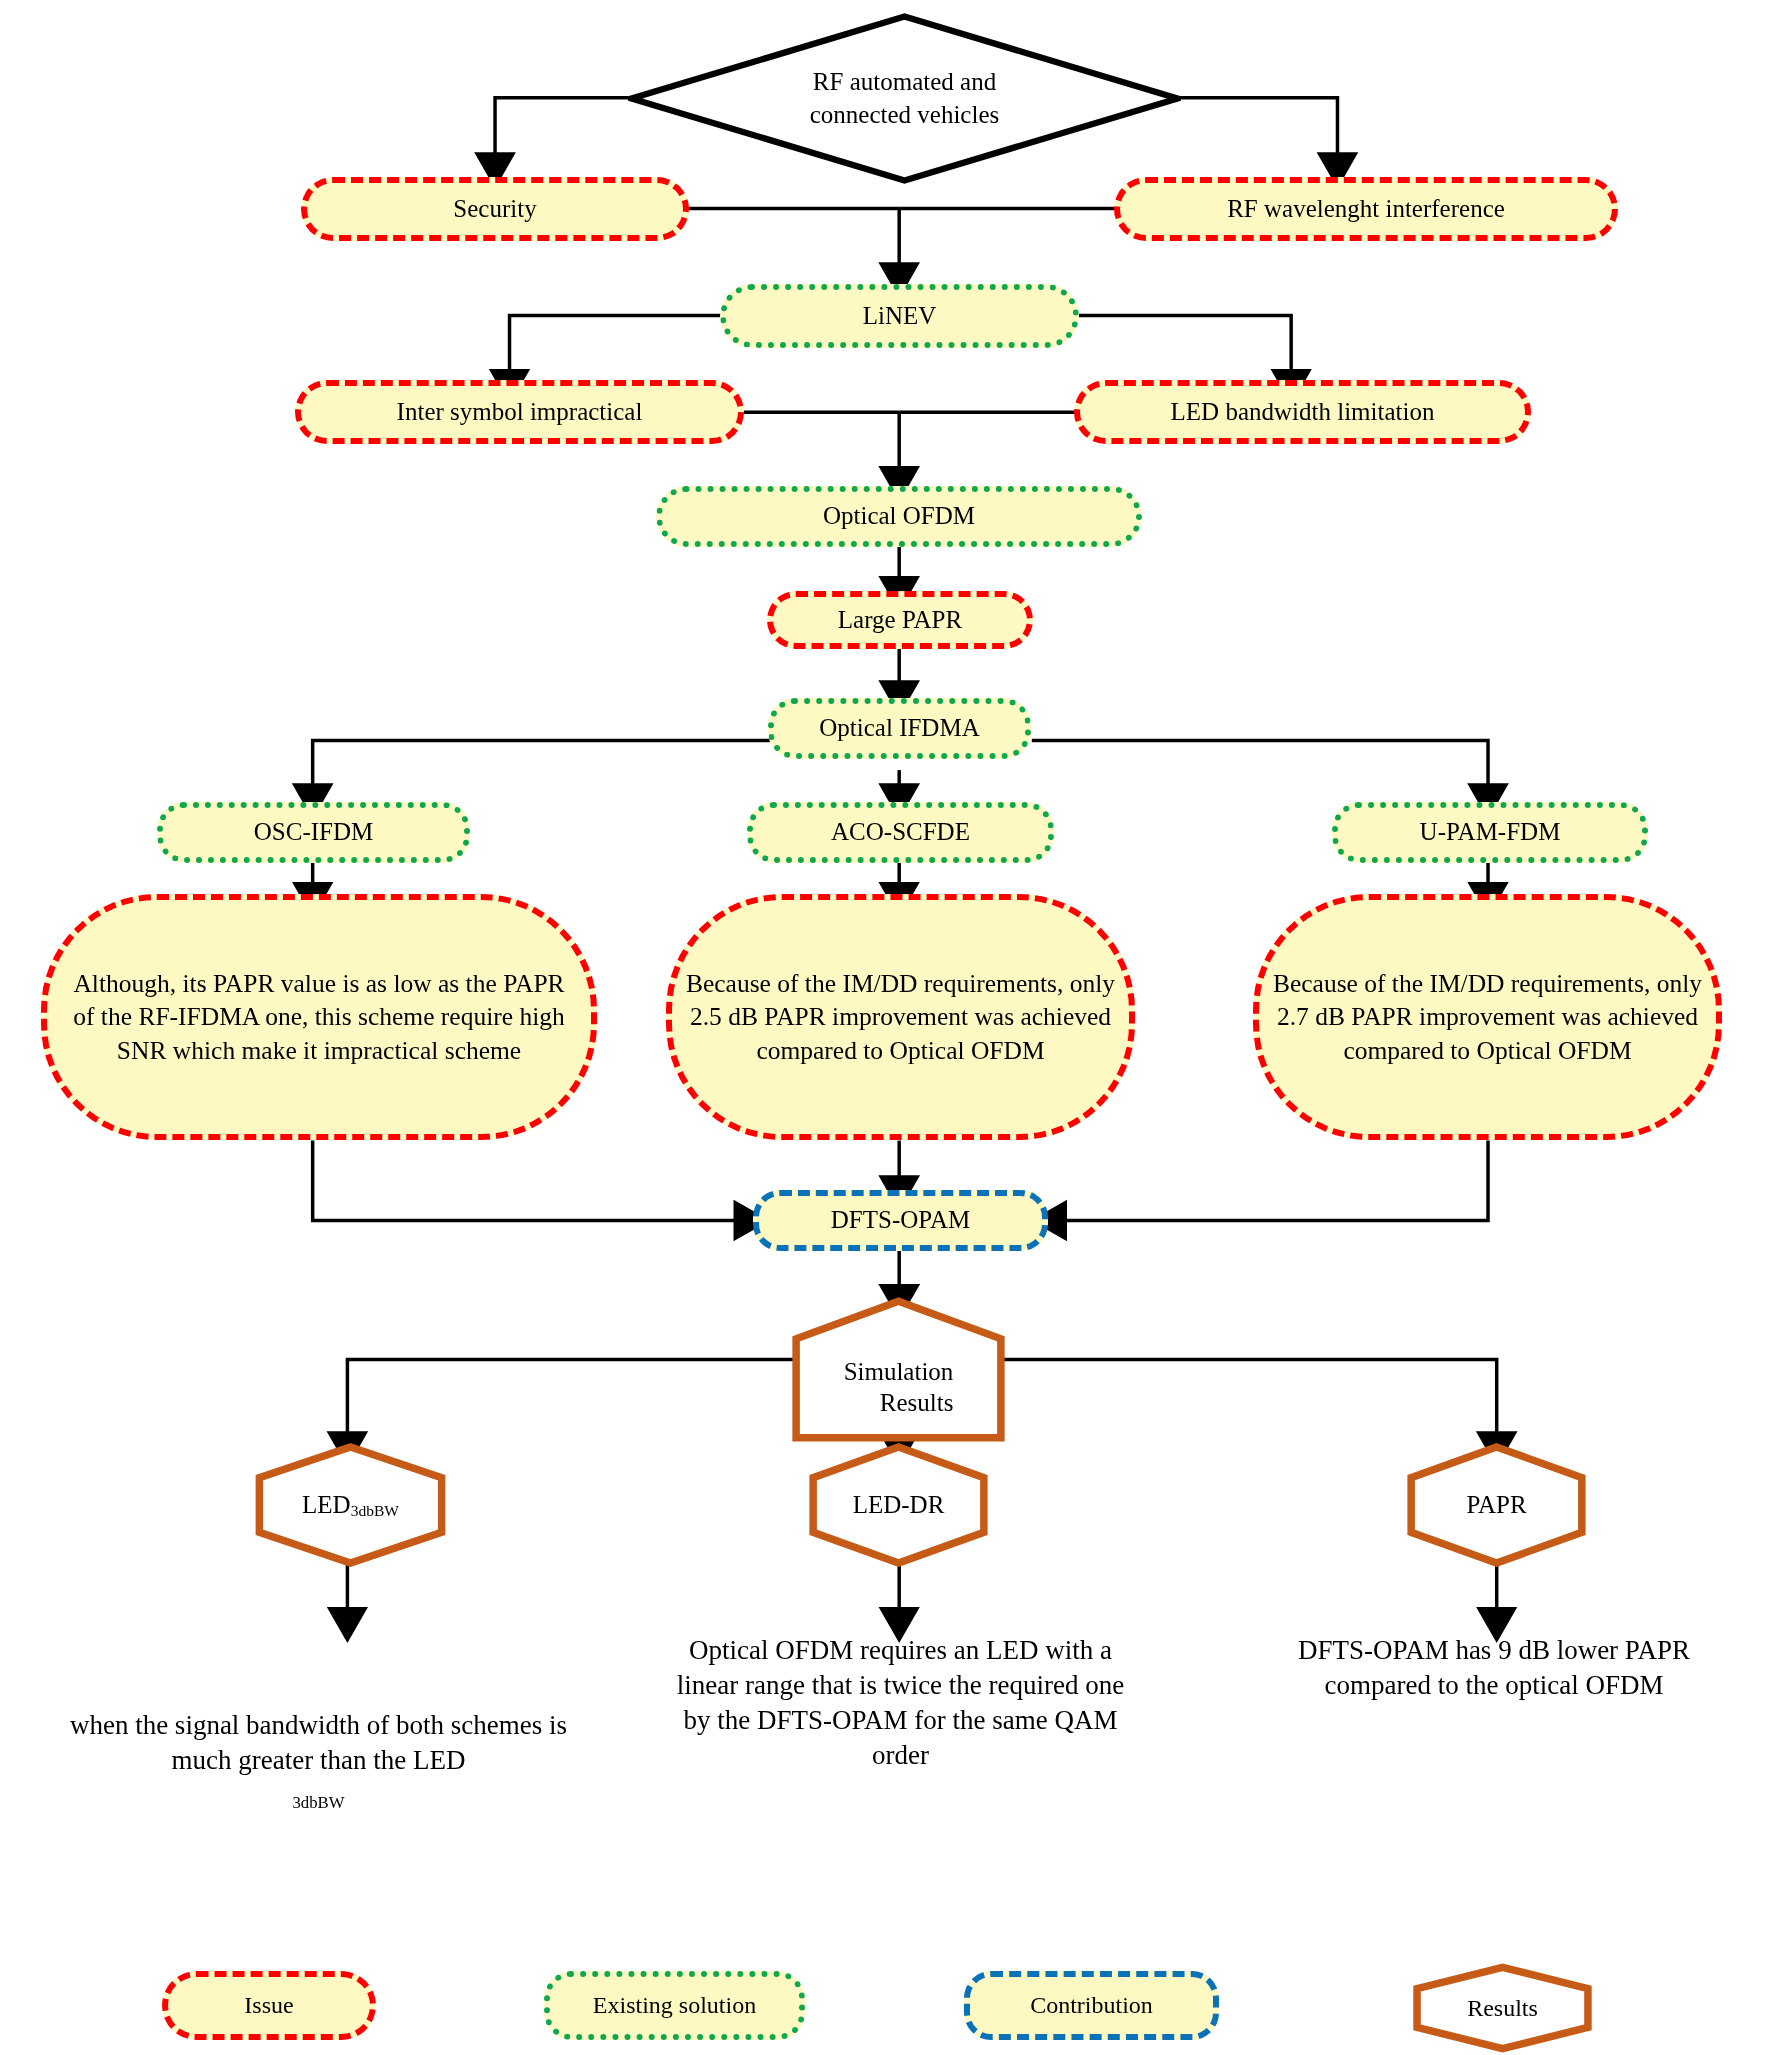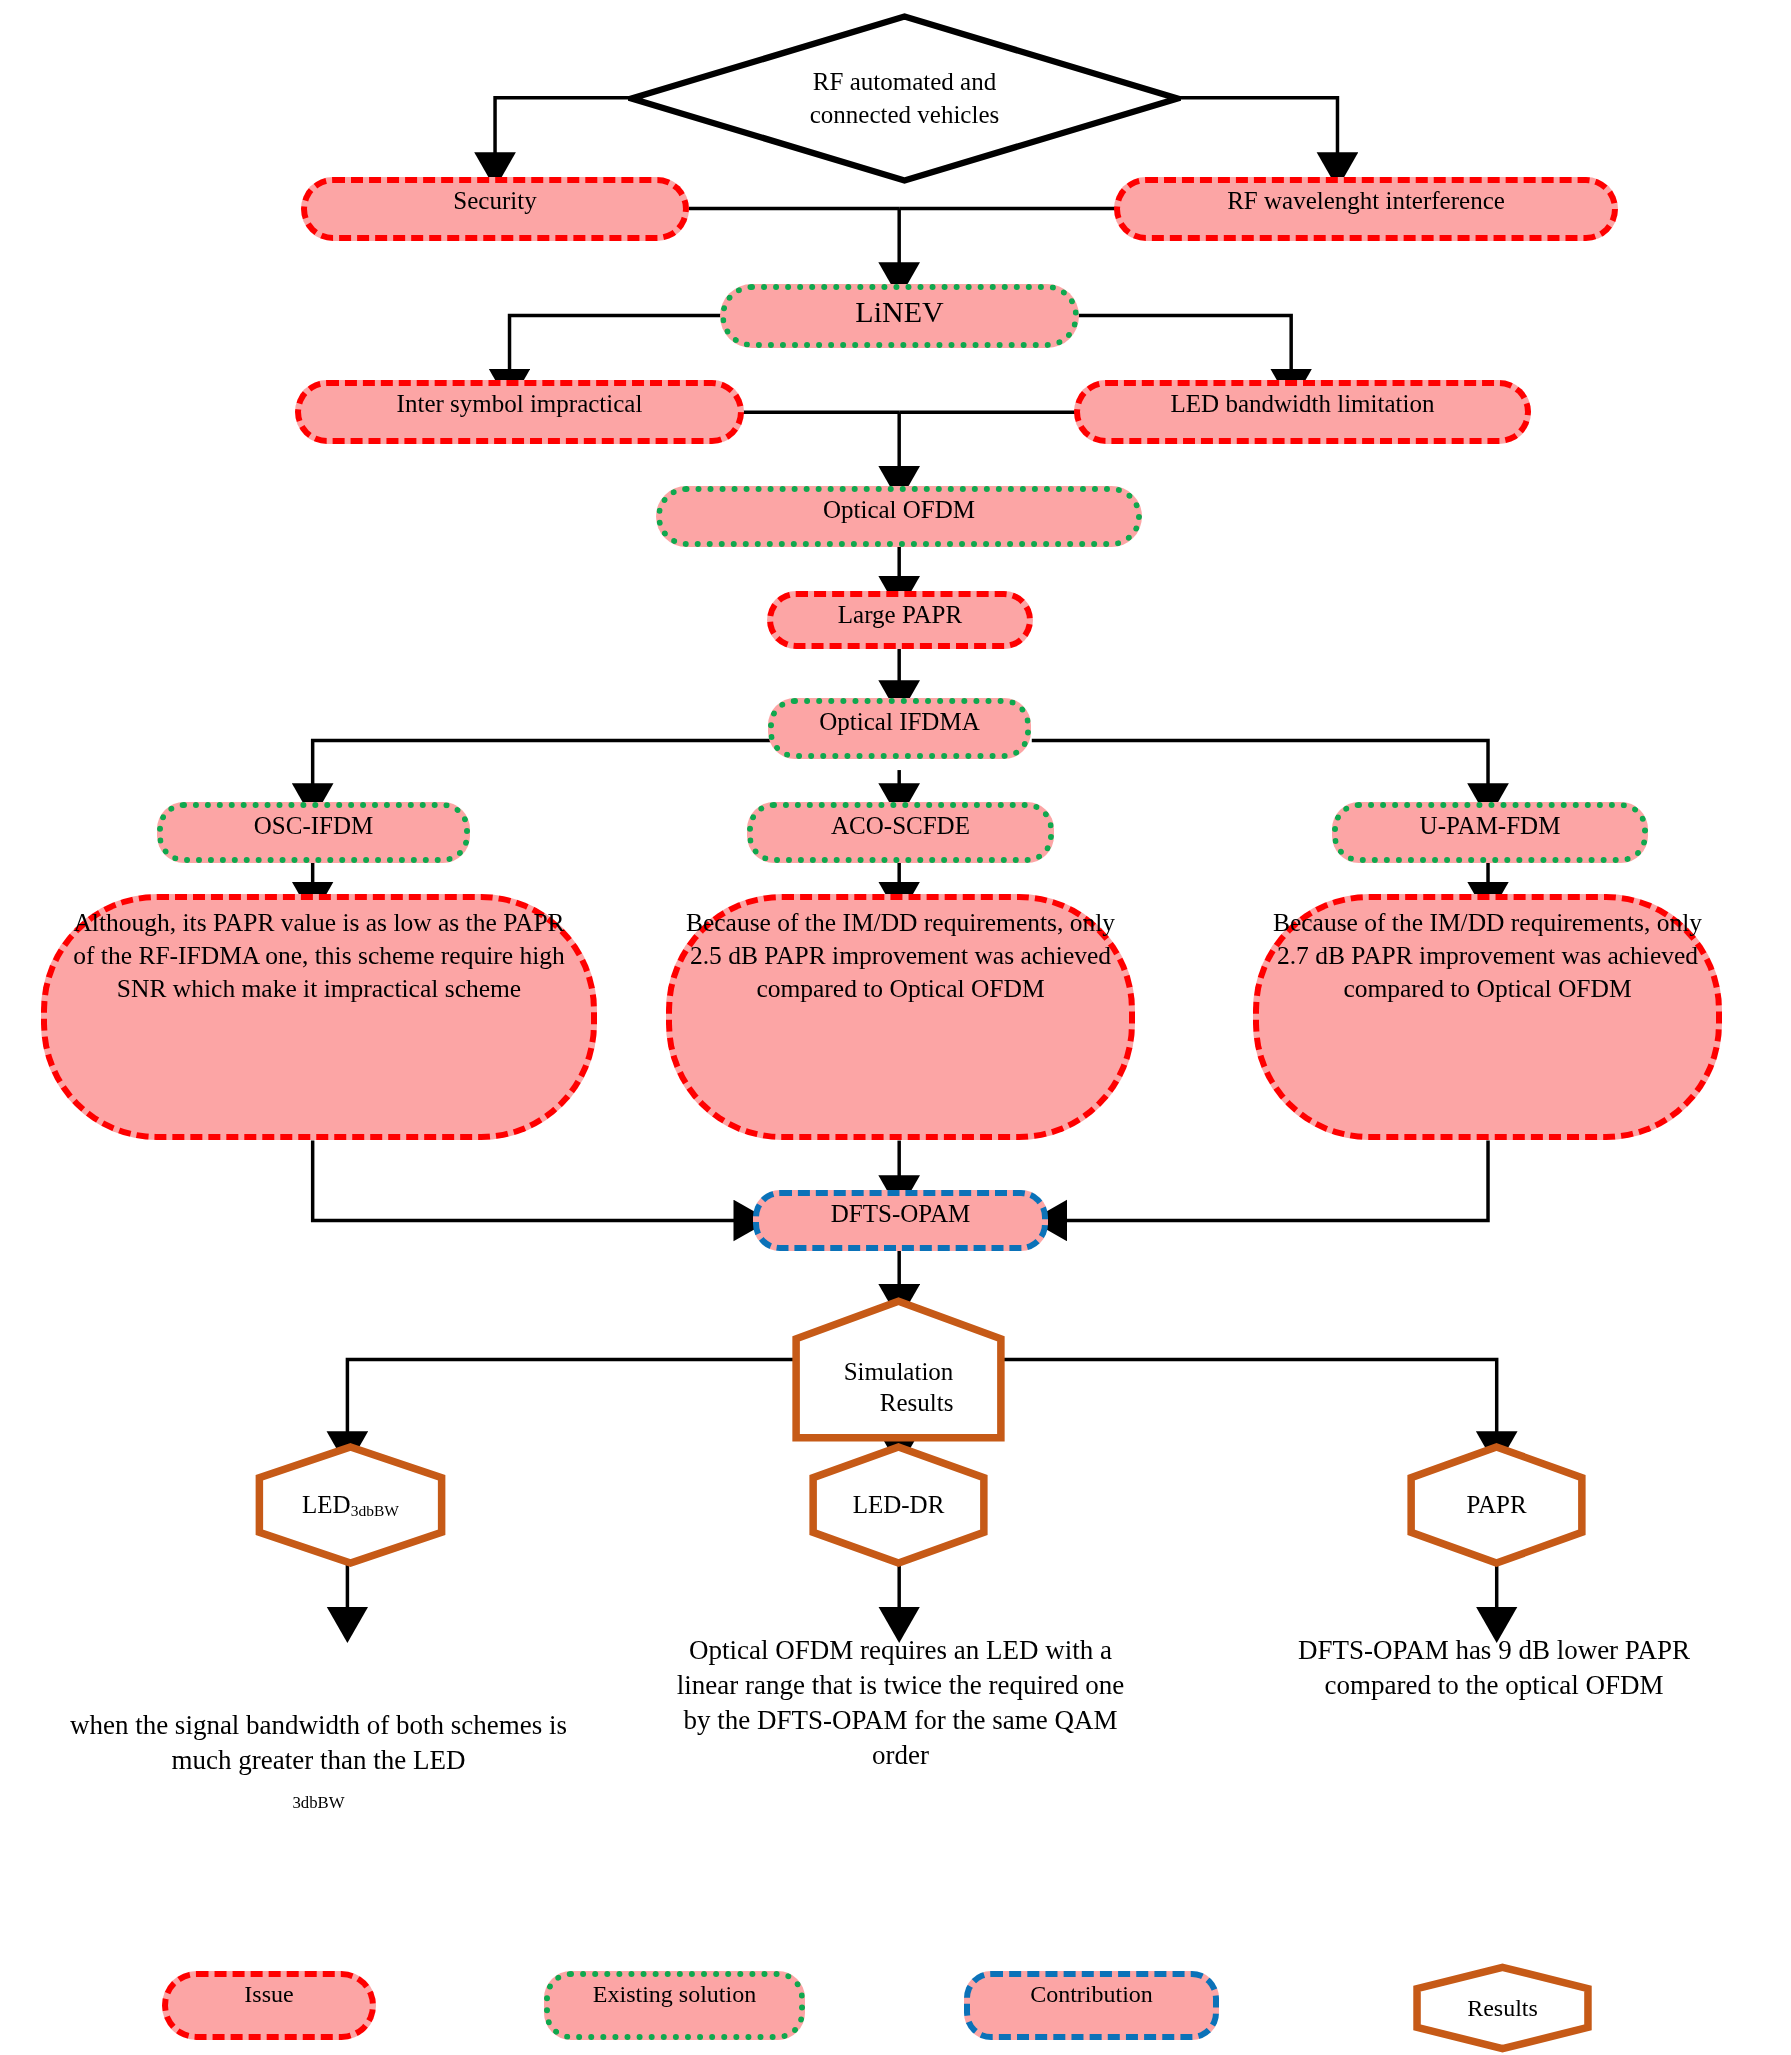--- a/index.html
+++ b/index.html
@@ -15,25 +15,25 @@
     overflow:hidden;
   }
   #wires{
     position:absolute;left:0;top:0;width:1792px;height:2056px;
     pointer-events:none;
   }
   .node{
     position:absolute;
     box-sizing:border-box;
     display:flex;
-    align-items:flex-start;
+    align-items:center;
     justify-content:center;
     text-align:center;
     line-height:1.30;
-    background:#fca5a5;
+    background:#fef9c3;
   }
   .node span{display:block;width:100%;}
 
   
   .issue{
     border:6.4px dashed #fe0000;
     border-radius:578px;
     padding:2.3px 8px;
   }
   .issue-big{
@@ -143,21 +143,21 @@
   </div>
 
   <div class="node issue" style="left:301px;top:177px;width:388px;height:64px;font-size:25px;">
     <span>Security</span>
   </div>
 
   <div class="node issue" style="left:1114px;top:177px;width:504px;height:64px;font-size:25px;">
     <span>RF wavelenght interference</span>
   </div>
 
-  <div class="node existing" style="left:720px;top:284px;width:359px;height:64px;font-size:30px;">
+  <div class="node existing" style="left:720px;top:284px;width:359px;height:64px;font-size:25px;">
     <span>LiNEV</span>
   </div>
 
   <div class="node issue" style="left:295px;top:380px;width:449px;height:64px;font-size:25px;">
     <span>Inter symbol impractical</span>
   </div>
 
   <div class="node issue" style="left:1074px;top:380px;width:457px;height:64px;font-size:25px;">
     <span>LED bandwidth limitation</span>
   </div>

